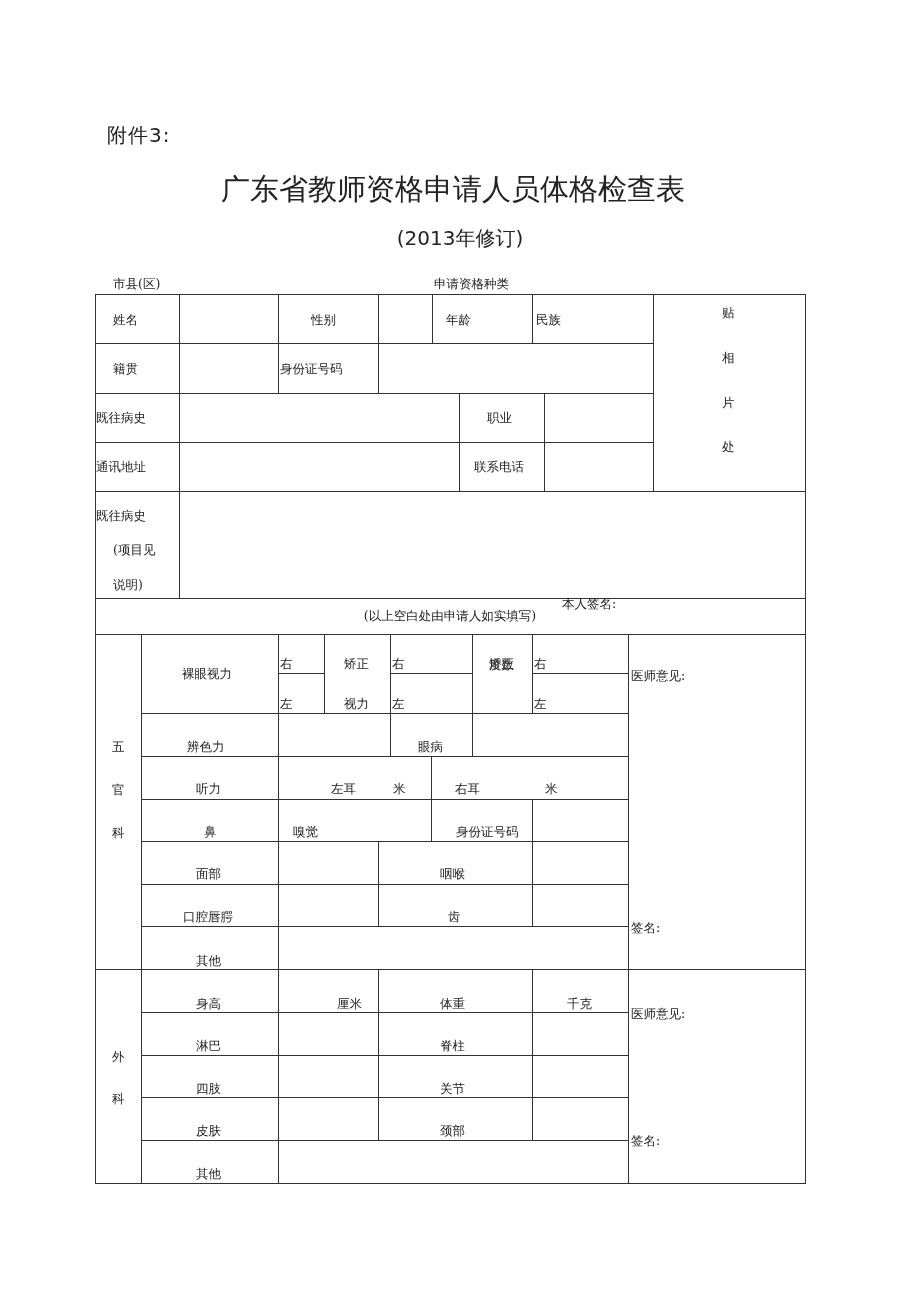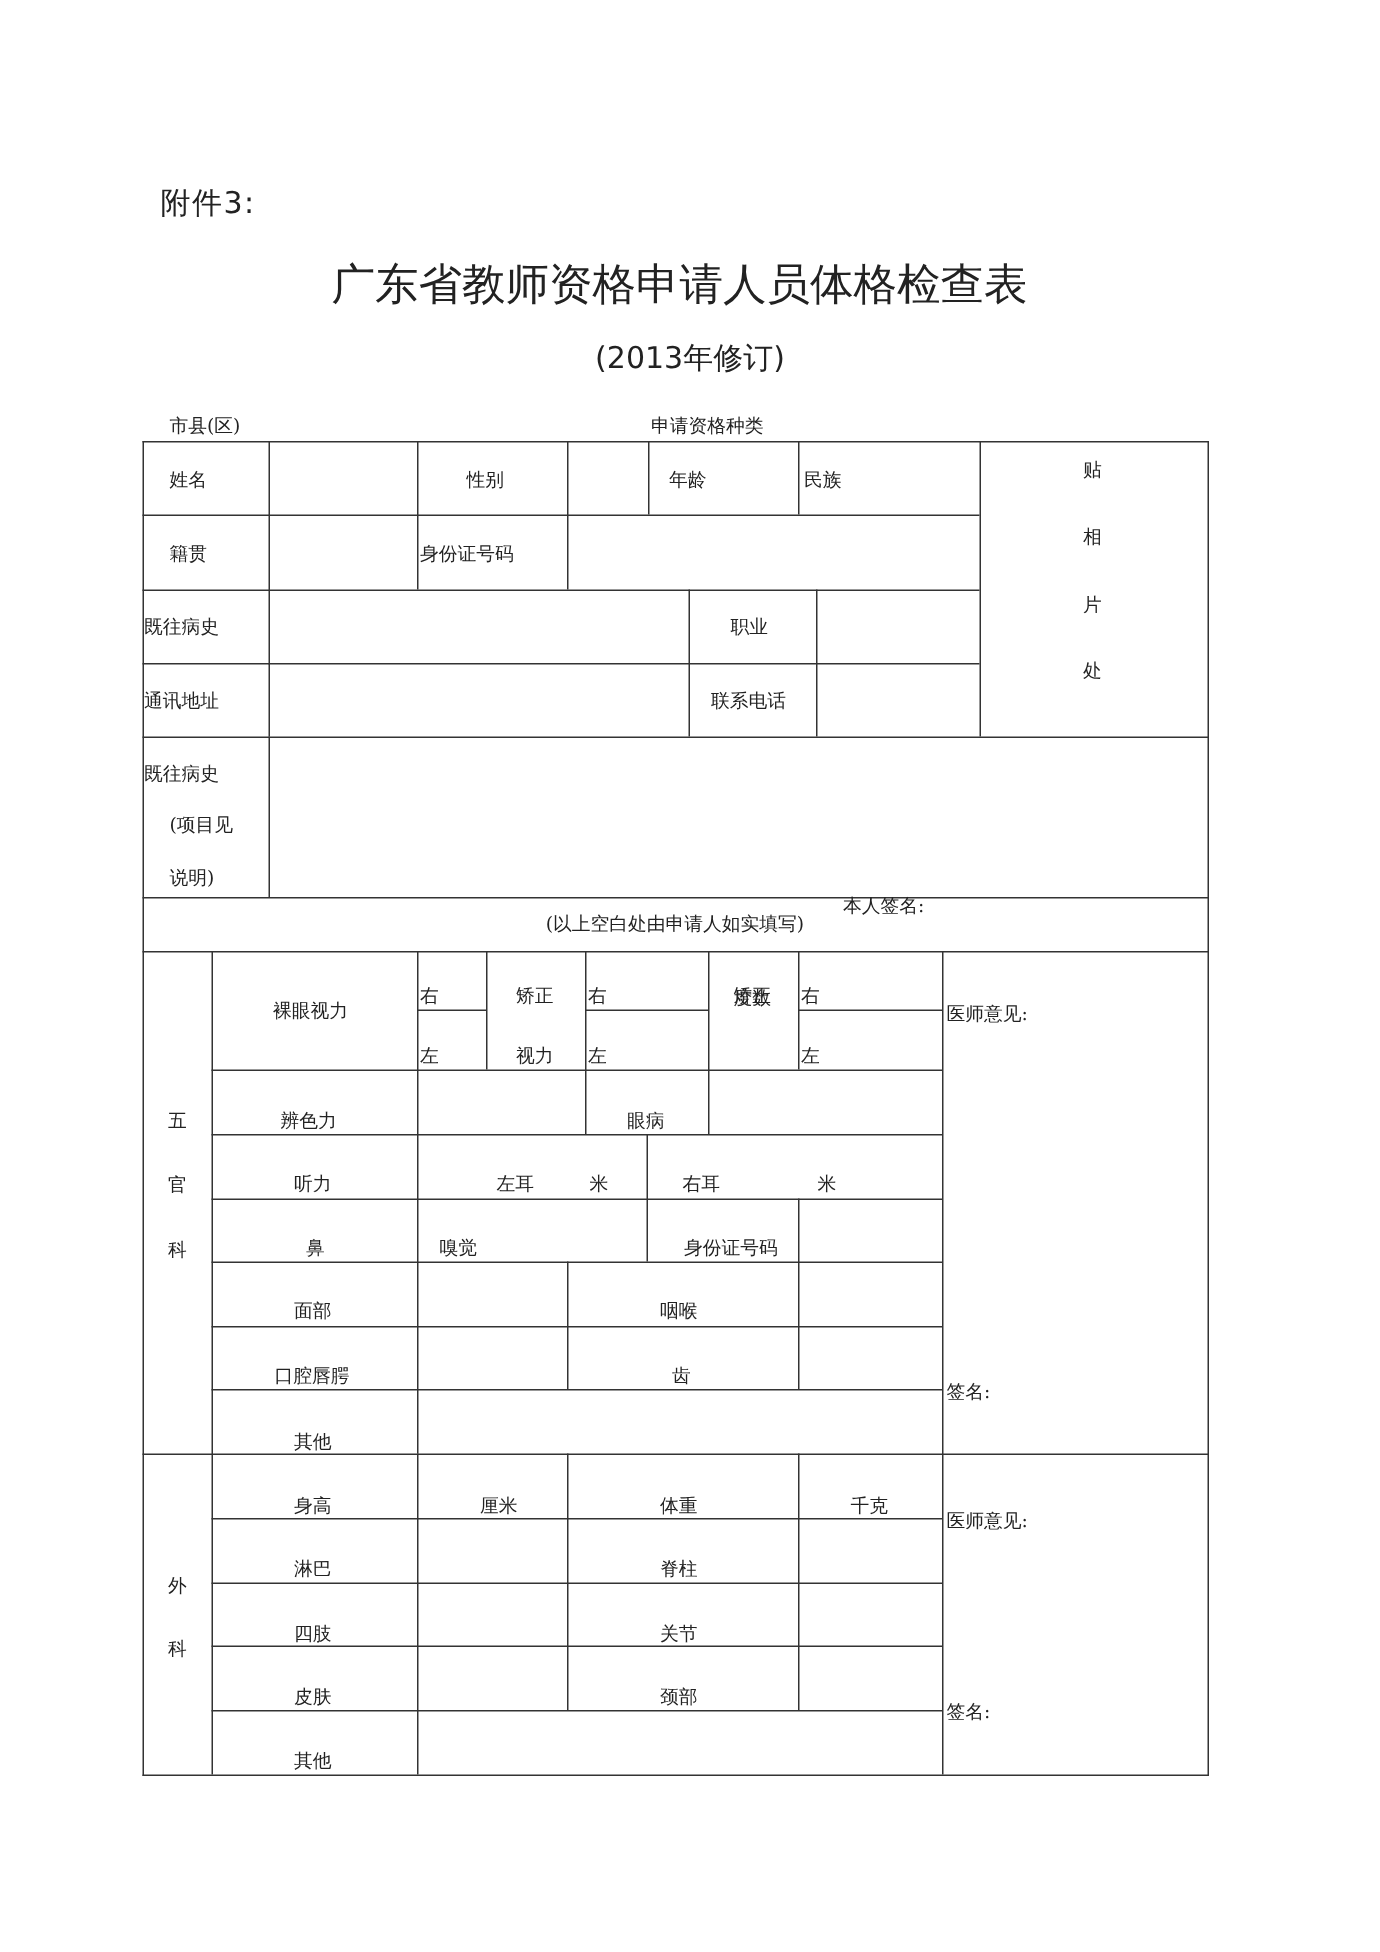--- a/index.html
+++ b/index.html
@@ -154,21 +154,21 @@
 <div class="h" style="left:141px;top:1097px;width:487px;"></div>
 <div class="h" style="left:141px;top:1140px;width:487px;"></div>
 <div class="v" style="left:278px;top:969px;height:214px;"></div>
 <div class="v" style="left:378px;top:969px;height:171px;"></div>
 <div class="v" style="left:532px;top:969px;height:171px;"></div>
 
 <div class="t" style="left:112px;top:1050px;">外</div>
 <div class="t" style="left:112px;top:1092px;">科</div>
 
 <div class="t" style="left:196px;top:997px;">身高</div>
-<div class="t" style="left:320px;top:997px;">厘米</div>
+<div class="t" style="left:337px;top:997px;">厘米</div>
 <div class="t" style="left:440px;top:997px;">体重</div>
 <div class="t" style="left:567px;top:997px;">千克</div>
 
 <div class="t" style="left:196px;top:1039px;">淋巴</div>
 <div class="t" style="left:440px;top:1039px;">脊柱</div>
 
 <div class="t" style="left:196px;top:1082px;">四肢</div>
 <div class="t" style="left:440px;top:1082px;">关节</div>
 
 <div class="t" style="left:196px;top:1124px;">皮肤</div>

